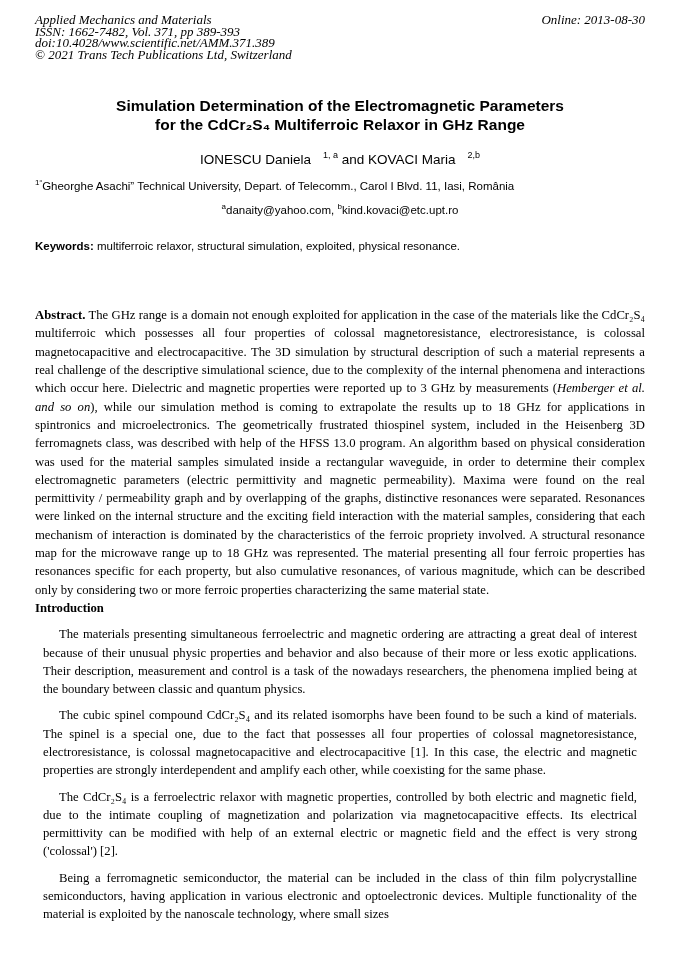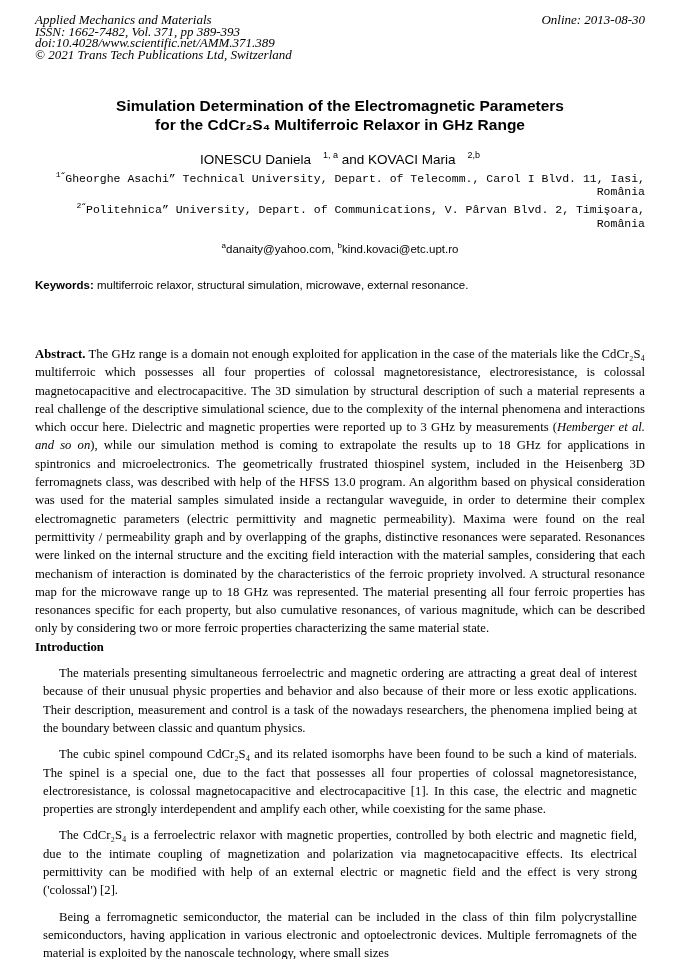--- a/index.html
+++ b/index.html
@@ -39,23 +39,23 @@
   .authors {
     margin-top: 13px;
     text-align: center;
     font-family: "Liberation Sans", "DejaVu Sans", sans-serif;
     font-size: 13.5px;
     line-height: 17px;
   }
   .authors sup { font-size: 9px; margin-left: 12px; }
   
   .affil {
-    margin-top: 0;
-    text-align: right;
-    font-family: Liberation Mono, monospace;
+    margin-top: 8px;
+    text-align: left;
+    font-family: Liberation Sans, sans-serif;
     font-size: 11.5px;
     line-height: 14px;
   }
   .affil sup, .emails sup { font-size: 8px; }
   .emails {
     margin-top: 8px;
     text-align: center;
     font-family: "Liberation Sans", "DejaVu Sans", sans-serif;
     font-size: 11.5px;
     line-height: 14px;
@@ -110,38 +110,35 @@
     <div>for the CdCr₂S₄ Multiferroic Relaxor in GHz Range</div>
   </div>
 
   <div class="authors">
     <span>IONESCU Daniela</span><sup>1, a</sup><span> and </span><span>KOVACI Maria</span><sup>2,b</sup>
   </div>
 
   <div class="affil">
     <sup>1“</sup><span>Gheorghe Asachi” Technical University, Depart. of Telecomm., Carol I Blvd. 11, Iasi, România</span>
   </div>
-  <div class="affil">
-    <sup>2“</sup><span>Politehnica” University, Depart. of Communications, V. Pârvan Blvd. 2, Timişoara, România</span>
-  </div>
 
   <div class="emails">
     <sup>a</sup><span>danaity@yahoo.com, </span><sup>b</sup><span>kind.kovaci@etc.upt.ro</span>
   </div>
 
   <div class="keywords">
-    <span class="kw-label">Keywords:</span><span> multiferroic relaxor, structural simulation, microwave, external resonance.</span>
+    <span class="kw-label">Keywords:</span><span> multiferroic relaxor, structural simulation, exploited, physical resonance.</span>
   </div>
 
   <div class="abstract body-text">
     <span class="abs-label">Abstract.</span><span> The GHz range is a domain not enough exploited for application in the case of the materials like the CdCr₂S₄ multiferroic which possesses all four properties of colossal magnetoresistance, electroresistance, is colossal magnetocapacitive and electrocapacitive. The 3D simulation by structural description of such a material represents a real challenge of the descriptive simulational science, due to the complexity of the internal phenomena and interactions which occur here. Dielectric and magnetic properties were reported up to 3 GHz by measurements (</span><span class="abs-italic">Hemberger et al. and so on</span><span>), while our simulation method is coming to extrapolate the results up to 18 GHz for applications in spintronics and microelectronics. The geometrically frustrated thiospinel system, included in the Heisenberg 3D ferromagnets class, was described with help of the HFSS 13.0 program. An algorithm based on physical consideration was used for the material samples simulated inside a rectangular waveguide, in order to determine their complex electromagnetic parameters (electric permittivity and magnetic permeability). Maxima were found on the real permittivity / permeability graph and by overlapping of the graphs, distinctive resonances were separated. Resonances were linked on the internal structure and the exciting field interaction with the material samples, considering that each mechanism of interaction is dominated by the characteristics of the ferroic propriety involved. A structural resonance map for the microwave range up to 18 GHz was represented. The material presenting all four ferroic properties has resonances specific for each property, but also cumulative resonances, of various magnitude, which can be described only by considering two or more ferroic properties characterizing the same material state.</span>
   </div>
 
   <div class="section-heading">Introduction</div>
 
   <div class="intro-paragraphs body-text">
     <p>The materials presenting simultaneous ferroelectric and magnetic ordering are attracting a great deal of interest because of their unusual physic properties and behavior and also because of their more or less exotic applications. Their description, measurement and control is a task of the nowadays researchers, the phenomena implied being at the boundary between classic and quantum physics.</p>
     <p>The cubic spinel compound CdCr₂S₄ and its related isomorphs have been found to be such a kind of materials. The spinel is a special one, due to the fact that possesses all four properties of colossal magnetoresistance, electroresistance, is colossal magnetocapacitive and electrocapacitive [1]. In this case, the electric and magnetic properties are strongly interdependent and amplify each other, while coexisting for the same phase.</p>
     <p>The CdCr₂S₄ is a ferroelectric relaxor with magnetic properties, controlled by both electric and magnetic field, due to the intimate coupling of magnetization and polarization via magnetocapacitive effects. Its electrical permittivity can be modified with help of an external electric or magnetic field and the effect is very strong ('colossal') [2].</p>
-    <p>Being a ferromagnetic semiconductor, the material can be included in the class of thin film polycrystalline semiconductors, having application in various electronic and optoelectronic devices. Multiple ferromagnets of the material is exploited by the nanoscale technology, where small sizes</p>
+    <p>Being a ferromagnetic semiconductor, the material can be included in the class of thin film polycrystalline semiconductors, having application in various electronic and optoelectronic devices. Multiple functionality of the material is exploited by the nanoscale technology, where small sizes</p>
   </div>
 
 </div>
 
 </body></html>

